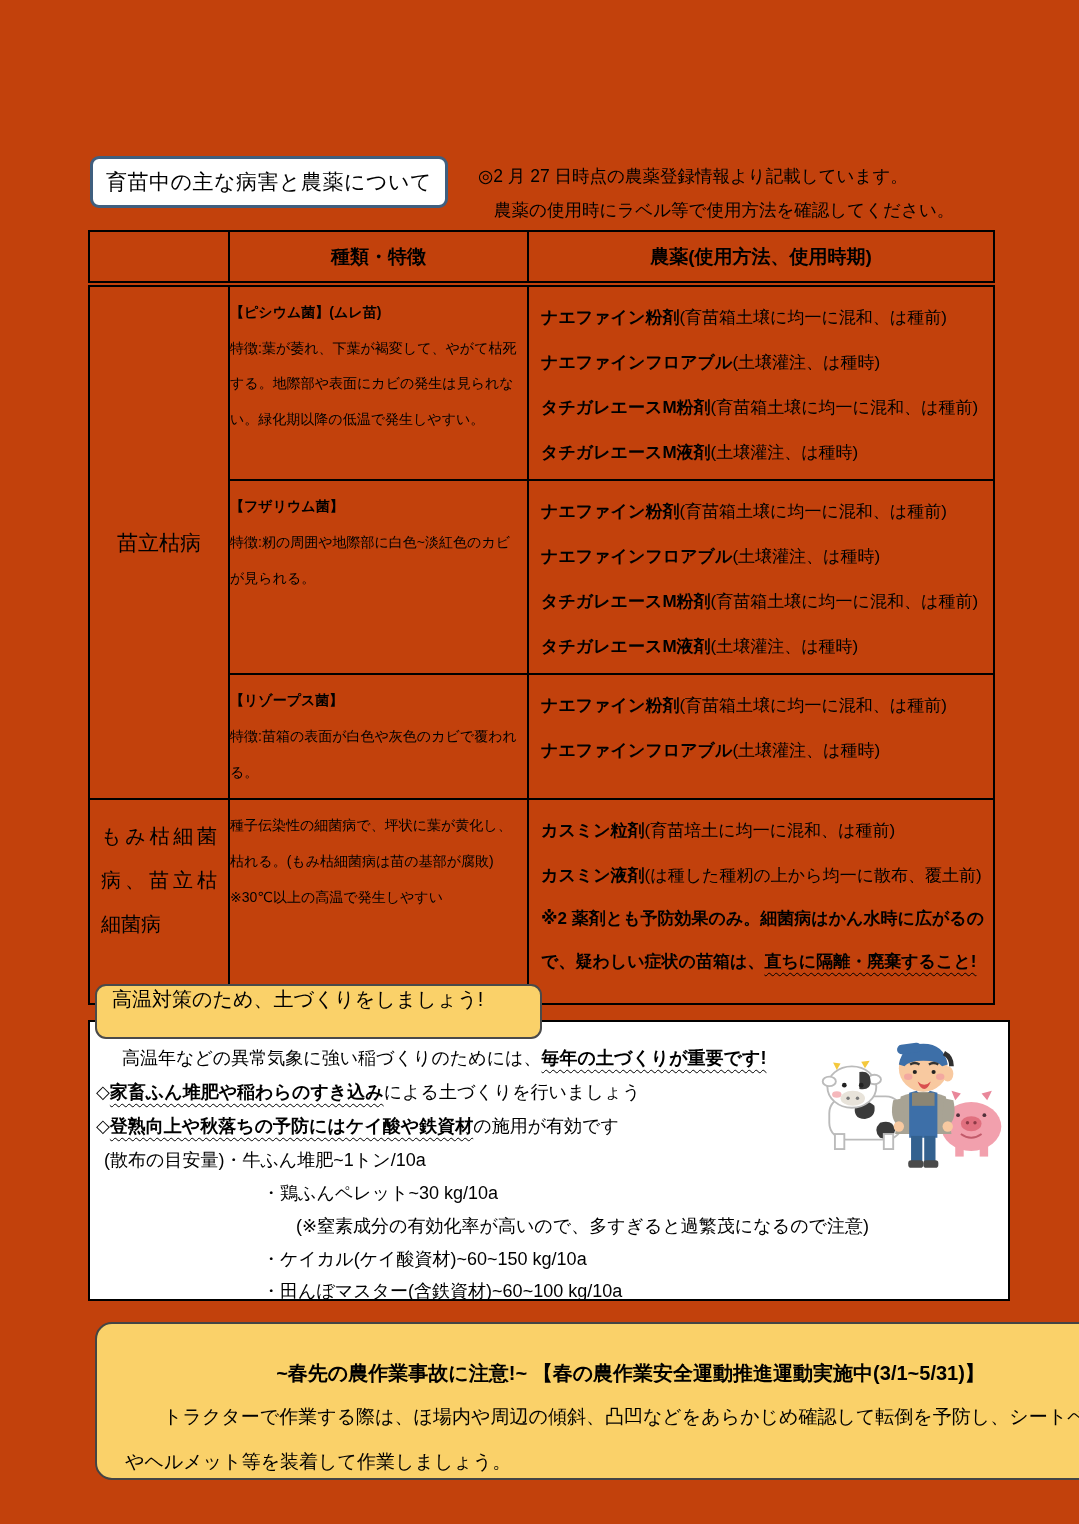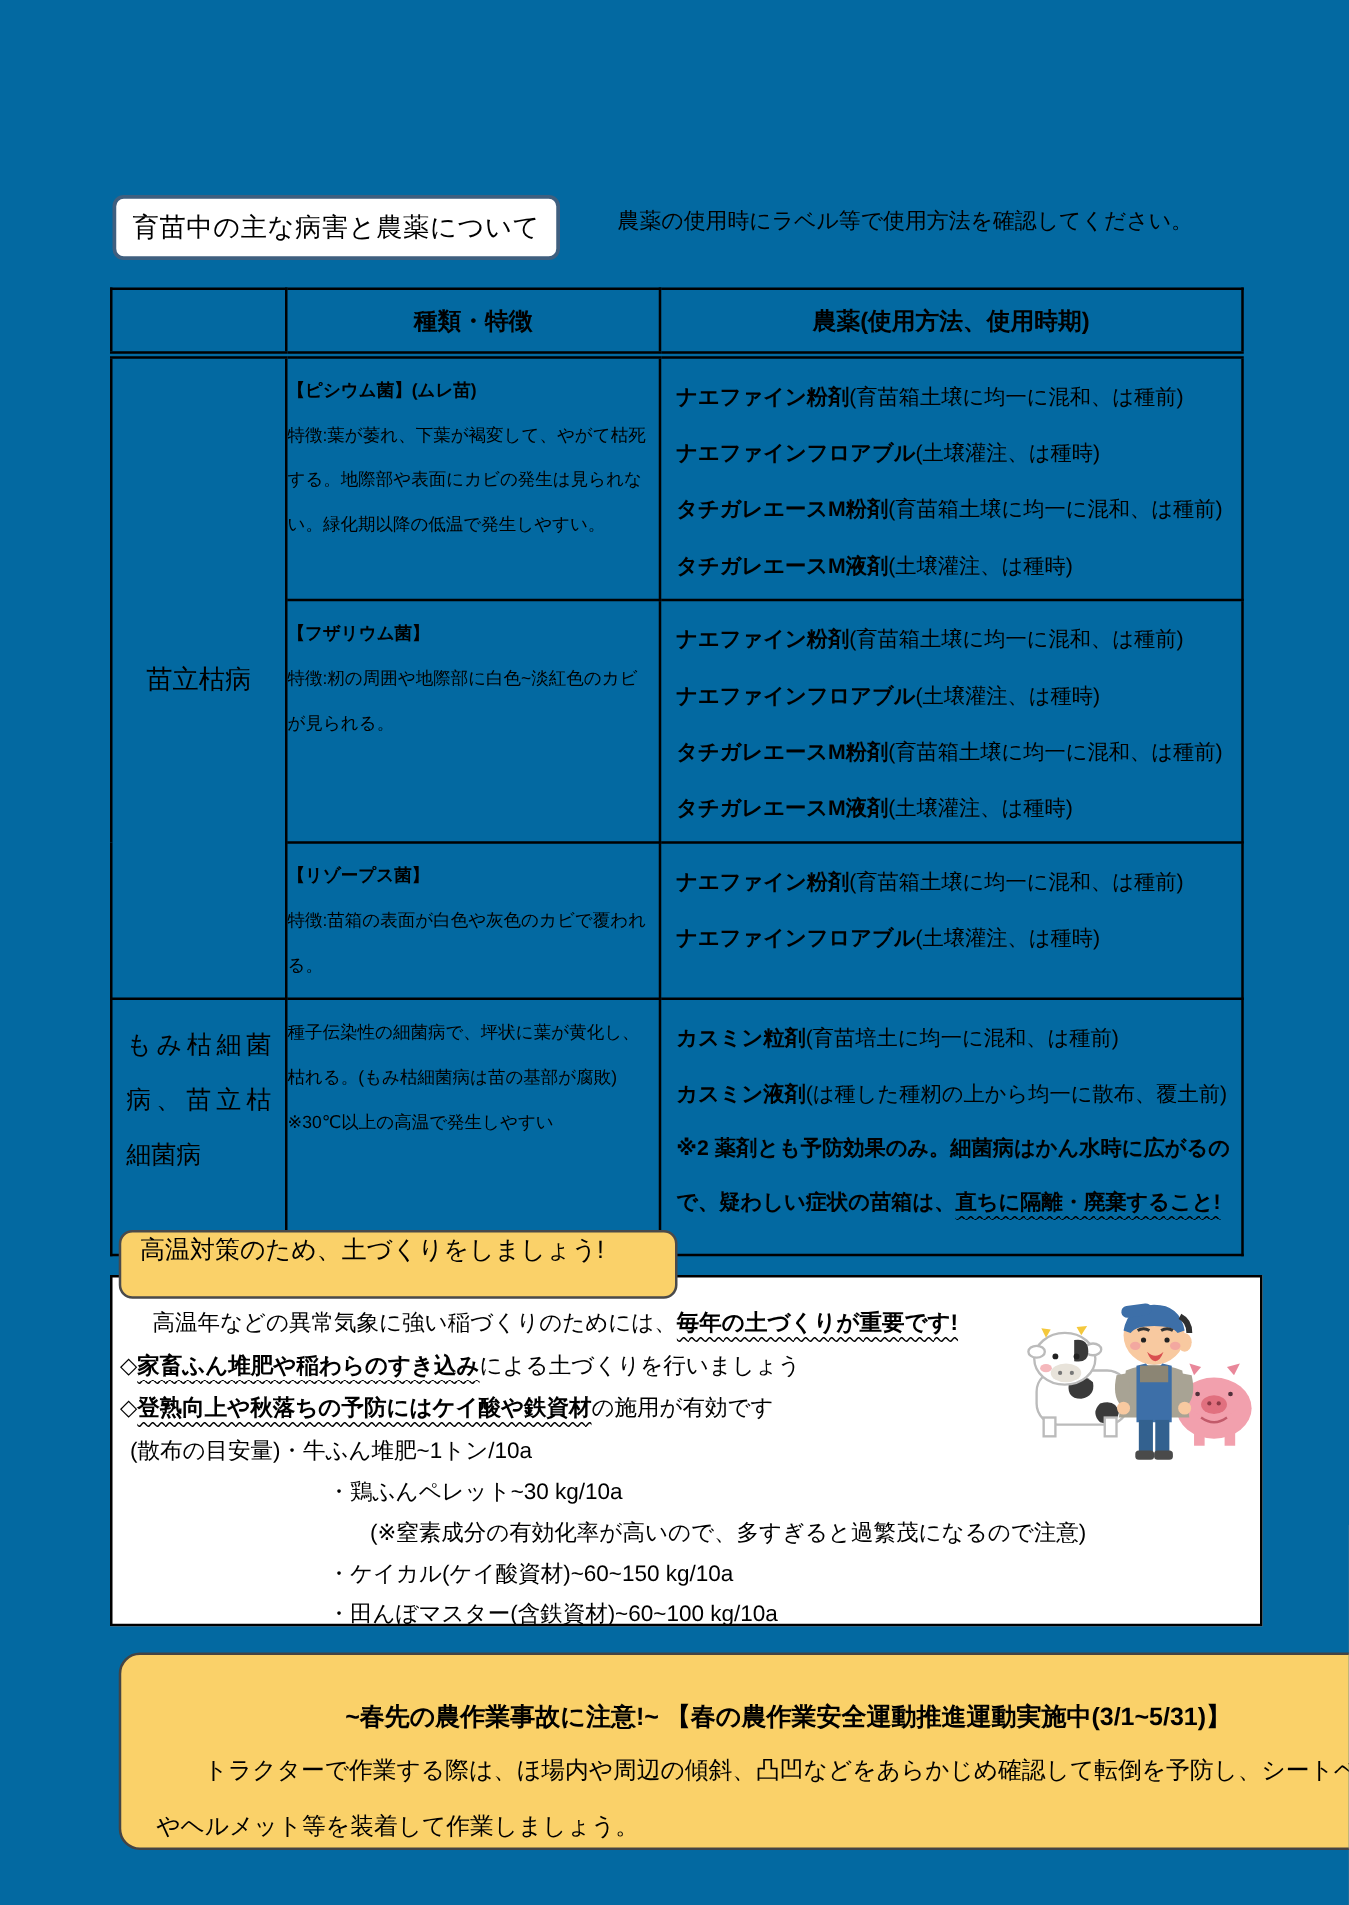--- a/index.html
+++ b/index.html
@@ -1,19 +1,19 @@
 <!DOCTYPE html>
 <html><head>
 <meta charset="utf-8">
 <style>
   * { margin:0; padding:0; box-sizing:border-box; }
   body { background:#888; font-family:"Liberation Sans","DejaVu Sans",sans-serif; }
   .page {
     position:relative; width:1079px; height:1524px; margin:0 auto;
-    background:#0369a1; color:#000; overflow:hidden;
+    background:#c2410c; color:#000; overflow:hidden;
     font-family:"Liberation Sans","DejaVu Sans",sans-serif;
   }
   
   .title-box {
     position:absolute; left:90px; top:156px; width:358px; height:52px;
     border:3px solid #3f5f7f; border-radius:9px; background:#fff;
     display:flex; align-items:center; justify-content:center;
     font-size:21px; letter-spacing:.5px;
   }
   .note { position:absolute; left:478px; top:159px; width:530px; font-size:17.5px; line-height:1.95; }
@@ -73,20 +73,21 @@
 </style>
 </head>
 <body>
 
 <div class="page">
 
   <div class="title-box">
     <span>育苗中の主な病害と農薬について</span>
   </div>
   <div class="note">
+    <div class="l1">◎2 月 27 日時点の農薬登録情報より記載しています。</div>
     <div class="l2">農薬の使用時にラベル等で使用方法を確認してください。</div>
   </div>
 
   <table class="disease">
     <colgroup>
         <col style="width:140px">
         <col style="width:299px">
         <col style="width:466px">
       </colgroup>
     <tbody>

